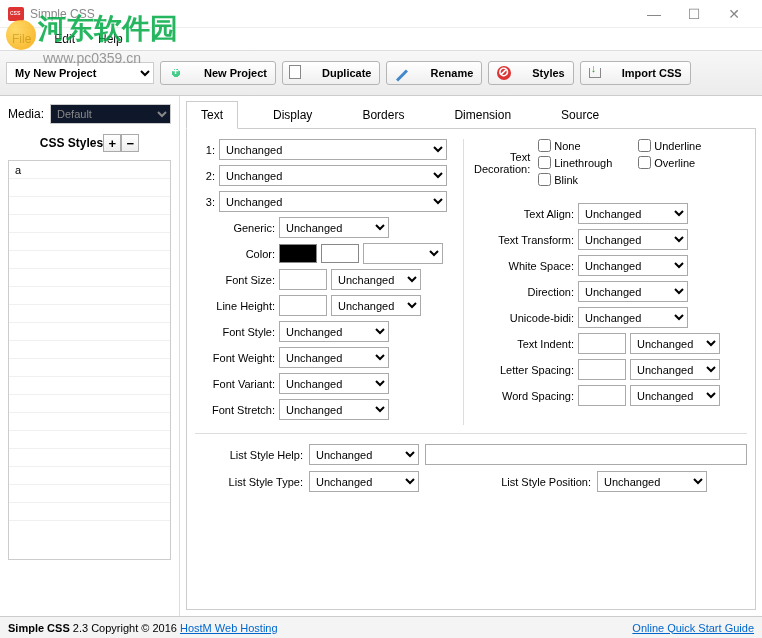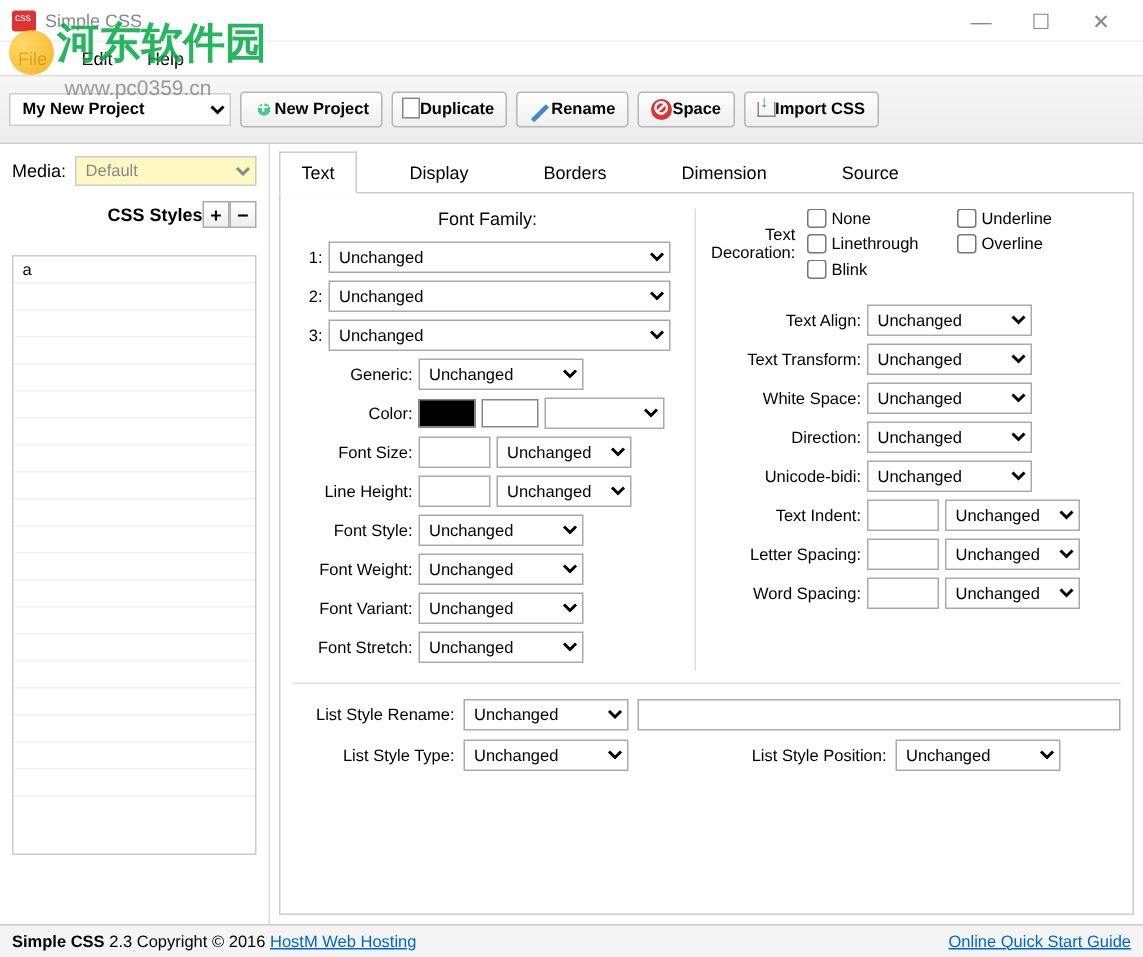--- a/index.html
+++ b/index.html
@@ -7,39 +7,39 @@
 .titlebar { height: 28px; background: #fff; display: flex; align-items: center; padding: 0 8px; border-bottom: 1px solid #eee; }
 .titlebar-icon { width: 16px; height: 14px; background: #d33; border-radius: 2px; margin-right: 6px; position: relative; }
 .titlebar-icon::after { content: "css"; color: #fff; font-size: 7px; position: absolute; top: 2px; left: 2px; }
 .titlebar-title { color: #888; font-size: 12px; flex: 1; }
 .winbtns { display: flex; gap: 0; }
 .winbtn { width: 40px; height: 24px; display: flex; align-items: center; justify-content: center; color: #888; font-size: 14px; cursor: pointer; }
 .menubar { height: 22px; display: flex; align-items: center; padding: 0 4px; gap: 7px; }
 .menuitem { padding: 2px 8px; cursor: pointer; font-size: 12px; }
 .toolbar { height: 46px; background: linear-gradient(#f7f7f7,#ececec); border-top: 1px solid #ddd; border-bottom: 1px solid #ccc; display: flex; align-items: center; padding: 0 6px; gap: 6px; }
 .project-select { height: 22px; width: 148px; border: 1px solid #ccc; padding: 0 4px; font-size: 11px; font-weight: bold; background: #fff; }
-.tbtn { height: 24px; padding: 0 8px; border: 1px solid #b5b5b5; border-radius: 3px; background: linear-gradient(#fff,#efefef); display: flex; align-items: center; gap: 0; cursor: pointer; font-size: 11px; font-weight: bold; }
+.tbtn { height: 24px; padding: 0 8px; border: 1px solid #b5b5b5; border-radius: 3px; background: linear-gradient(#fff,#efefef); display: flex; align-items: center; gap: 21px; cursor: pointer; font-size: 11px; font-weight: bold; }
 .ticon { width: 14px; height: 14px; display: inline-block; }
 .ticon-new { background: radial-gradient(circle at 50% 50%, #4c8 40%, transparent 42%); position: relative; }
 .ticon-new::after { content: "+"; color: #fff; font-size: 12px; position: absolute; top: -2px; left: 3px; font-weight: bold; }
 .ticon-dup { border: 1px solid #888; background: #fff; position: relative; width: 10px; height: 12px; }
 .ticon-dup::after { content: ""; position: absolute; width: 10px; height: 12px; border: 1px solid #888; background: #fff; top: -3px; left: -3px; }
 .ticon-rename { width: 14px; height: 3px; background: #48c; transform: rotate(-45deg); margin-top: 5px; }
 .ticon-del { width: 14px; height: 14px; border-radius: 50%; background: #d33; position: relative; }
 .ticon-del::after { content: "⊘"; color: #fff; font-size: 13px; position: absolute; top: -2px; left: 1px; }
 .ticon-import { width: 12px; height: 10px; border: 1px solid #888; border-top: none; position: relative; }
 .ticon-import::after { content: "↓"; color: #393; font-size: 11px; position: absolute; top: -6px; left: 1px; font-weight: bold; }
 .ticon-export { width: 12px; height: 10px; border: 1px solid #888; border-top: none; position: relative; }
 .ticon-export::after { content: "↑"; color: #c33; font-size: 11px; position: absolute; top: -6px; left: 1px; font-weight: bold; }
 .main { display: flex; height: 520px; }
 .sidebar { width: 180px; padding: 8px; border-right: 1px solid #ddd; }
 .media-row { display: flex; align-items: center; gap: 6px; margin-bottom: 10px; }
 .media-label { font-size: 12px; }
-.media-select { flex: 1; height: 20px; border: 1px solid #ccc; font-size: 11px; padding: 0 2px; background: #fef9c3; color: #888; }
-.css-styles-header { display: flex; align-items: center; justify-content: flex-end; margin-bottom: 18px; }
+.media-select { flex: 1; height: 20px; border: 1px solid #ccc; font-size: 11px; padding: 0 2px; background: #0f172a; color: #888; }
+.css-styles-header { display: flex; align-items: center; justify-content: center; margin-bottom: 8px; }
 .css-styles-title { font-weight: bold; font-size: 12px; }
 .pmbtns { display: flex; }
 .pmbtn { width: 18px; height: 18px; border: 1px solid #aaa; background: linear-gradient(#fff,#eee); display: flex; align-items: center; justify-content: center; font-size: 13px; cursor: pointer; font-weight: bold; }
 .styles-list { border: 1px solid #ccc; height: 400px; background: #fff; overflow-y: auto; }
 .style-item { padding: 2px 6px; border-bottom: 1px solid #f0f0f0; cursor: pointer; height: 18px; display: flex; align-items: center; }
 .style-item.selected { background: #3399ff; color: #fff; }
 .style-item.empty { cursor: default; }
 .content { flex: 1; padding: 4px 6px 6px 6px; display: flex; flex-direction: column; }
 .tabs { display: flex; border-bottom: 1px solid #ccc; gap: 20px; }
 .tab { padding: 6px 14px; border: 1px solid transparent; border-bottom: none; cursor: pointer; font-size: 12px; position: relative; top: 1px; }
@@ -104,21 +104,21 @@
   <div class="tbtn">
       <span class="ticon ticon-dup"></span>
       <span>Duplicate</span>
     </div>
   <div class="tbtn">
       <span class="ticon ticon-rename"></span>
       <span>Rename</span>
     </div>
   <div class="tbtn">
       <span class="ticon ticon-del"></span>
-      <span>Space</span>
+      <span>Styles</span>
     </div>
   <div class="tbtn">
       <span class="ticon ticon-import"></span>
       <span>Import CSS</span>
     </div>
 </div>
 
 <div class="main">
   <div class="sidebar">
     <div class="media-row">
@@ -160,21 +160,20 @@
     <div class="tabs">
       <div class="tab active">Text</div>
       <div class="tab">Display</div>
       <div class="tab">Borders</div>
       <div class="tab">Dimension</div>
       <div class="tab">Source</div>
     </div>
     <div class="tab-body">
       <div class="font-section">
         <div class="font-left">
-          <div class="section-title">Font Family:</div>
           <div class="form-row">
               <span class="form-label" style="width:20px">1:</span>
               <select class="sel" style="width:228px"><option>Unchanged</option></select>
             </div>
           <div class="form-row">
               <span class="form-label" style="width:20px">2:</span>
               <select class="sel" style="width:228px"><option>Unchanged</option></select>
             </div>
           <div class="form-row">
               <span class="form-label" style="width:20px">3:</span>
@@ -277,21 +276,21 @@
           <div class="form-row">
               <span class="form-label-r">Word Spacing:</span>
               <input class="txt-sm" style="">
               <select class="sel sel-sm"><option>Unchanged</option></select>
             </div>
         </div>
       </div>
       <div class="list-section">
         <div class="list-rows">
           <div class="list-row">
-            <span class="form-label">List Style Rename:</span>
+            <span class="form-label">List Style Help:</span>
             <select class="sel sel-med"><option>Unchanged</option></select>
             <input style="flex: 1 1 0%; height: 21px; border: 1px solid rgb(170, 170, 170);">
           </div>
           <div class="list-row">
             <span class="form-label">List Style Type:</span>
             <select class="sel sel-med"><option>Unchanged</option></select>
             <span style="width:40px"></span>
             <span class="form-label" style="width:120px">List Style Position:</span>
             <select class="sel sel-med"><option>Unchanged</option></select>
           </div>

